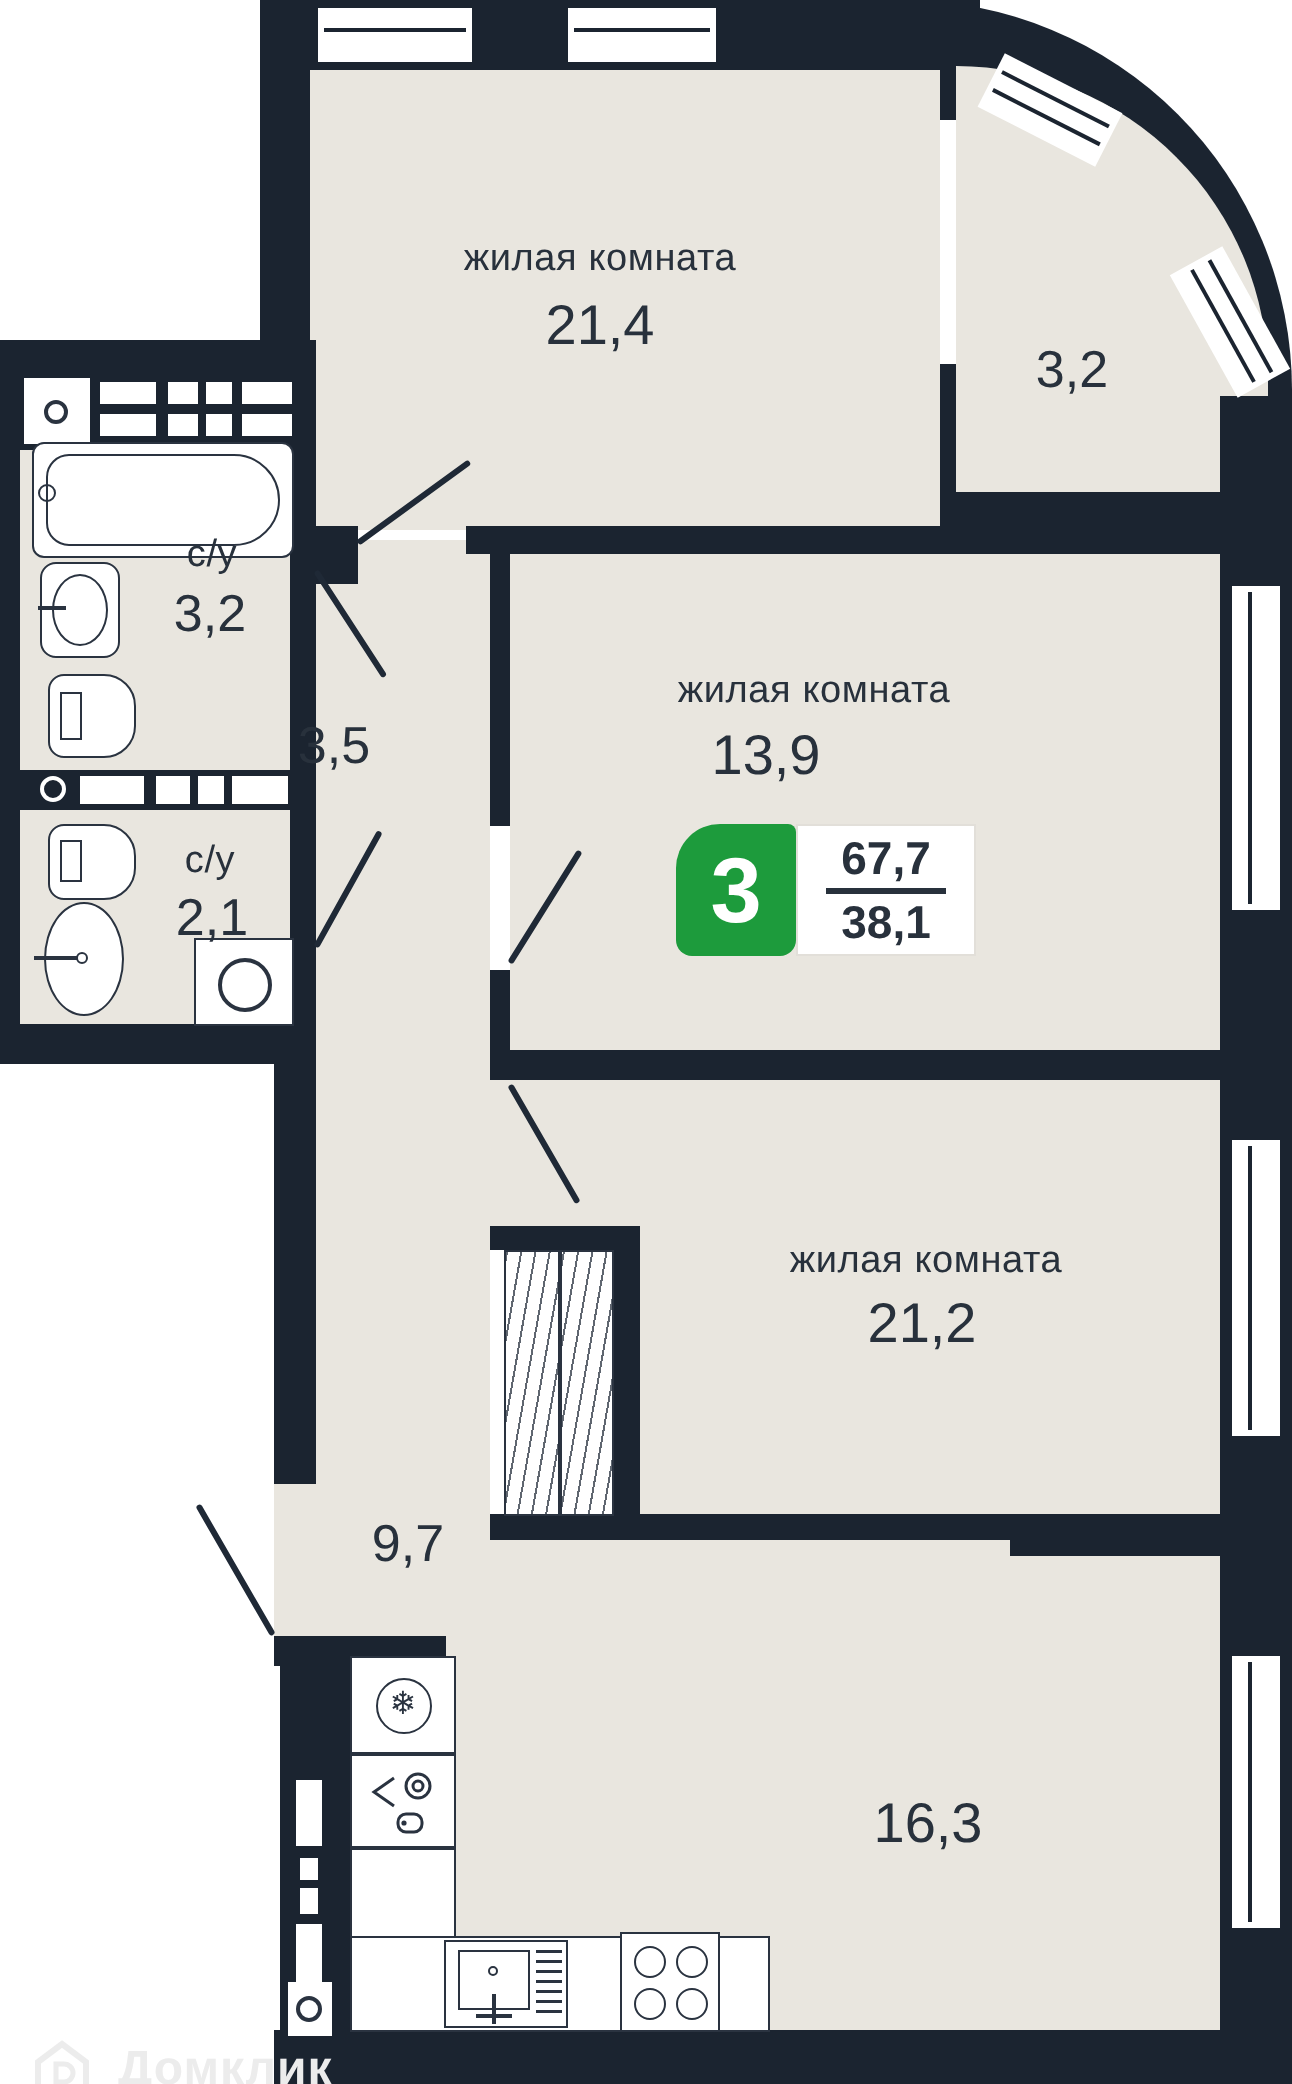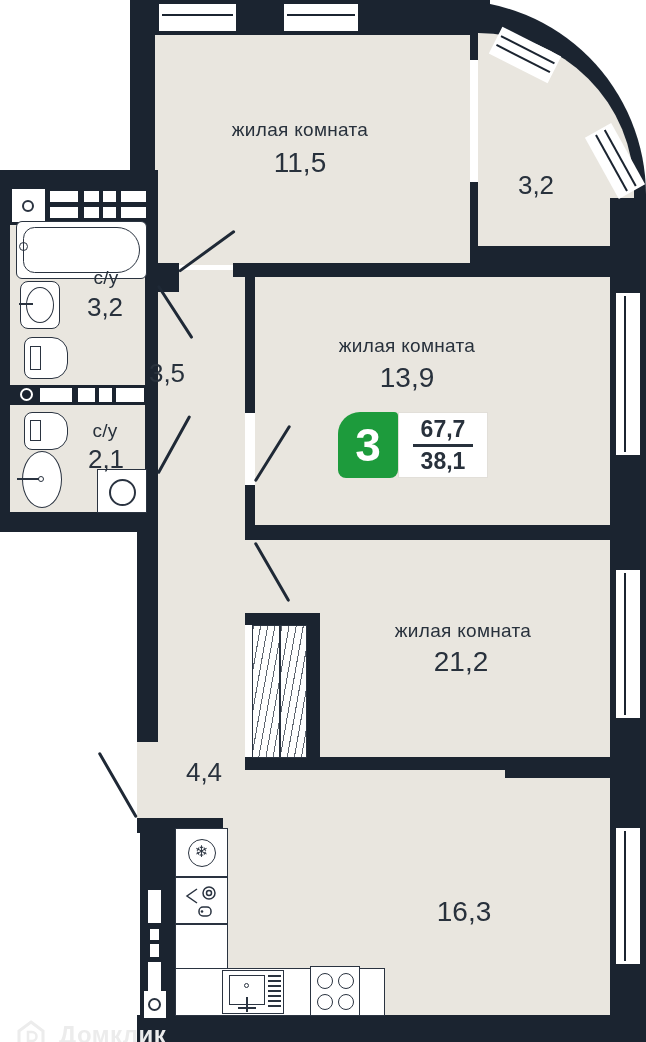--- a/index.html
+++ b/index.html
@@ -191,32 +191,32 @@
 
   <div class="white" style="left:148px;top:890px;width:13px;height:33px;"></div>
   <div class="white" style="left:150px;top:929px;width:9px;height:11px;"></div>
   <div class="white" style="left:150px;top:944px;width:9px;height:13px;"></div>
   <div class="white" style="left:148px;top:962px;width:13px;height:30px;"></div>
   <div class="white" style="left:144px;top:991px;width:22px;height:27px;">
       <span class="ring" style="left:4px;top:7px;width:13px;height:13px;border-width:2.5px;"></span>
     </div>
 
   <span class="lbl name" style="left:300px;top:130px;">жилая комната</span>
-  <span class="lbl val" style="left:300px;top:163px;">11,5</span>
+  <span class="lbl val" style="left:300px;top:163px;">21,4</span>
   <span class="lbl val-sm" style="left:536px;top:185px;">3,2</span>
   <span class="lbl name" style="left:106px;top:278px;">с/у</span>
   <span class="lbl val-sm" style="left:105px;top:307px;">3,2</span>
   <span class="lbl val-sm" style="left:167px;top:373px;">3,5</span>
   <span class="lbl name" style="left:407px;top:346px;">жилая комната</span>
-  <span class="lbl val" style="left:407px;top:378px;">13,9</span>
+  <span class="lbl val" style="left:383px;top:378px;">13,9</span>
   <span class="lbl name" style="left:105px;top:431px;">с/у</span>
   <span class="lbl val-sm" style="left:106px;top:459px;">2,1</span>
   <span class="lbl name" style="left:463px;top:631px;">жилая комната</span>
   <span class="lbl val" style="left:461px;top:662px;">21,2</span>
-  <span class="lbl val-sm" style="left:204px;top:772px;">4,4</span>
+  <span class="lbl val-sm" style="left:204px;top:772px;">9,7</span>
   <span class="lbl val" style="left:464px;top:912px;">16,3</span>
 
   <div class="badge">
     <div class="g">3</div>
     <div class="w">
       <span class="num" style="top:3px;">67,7</span>
       <i class="div"></i>
       <span class="num" style="top:35px;">38,1</span>
     </div>
   </div>

